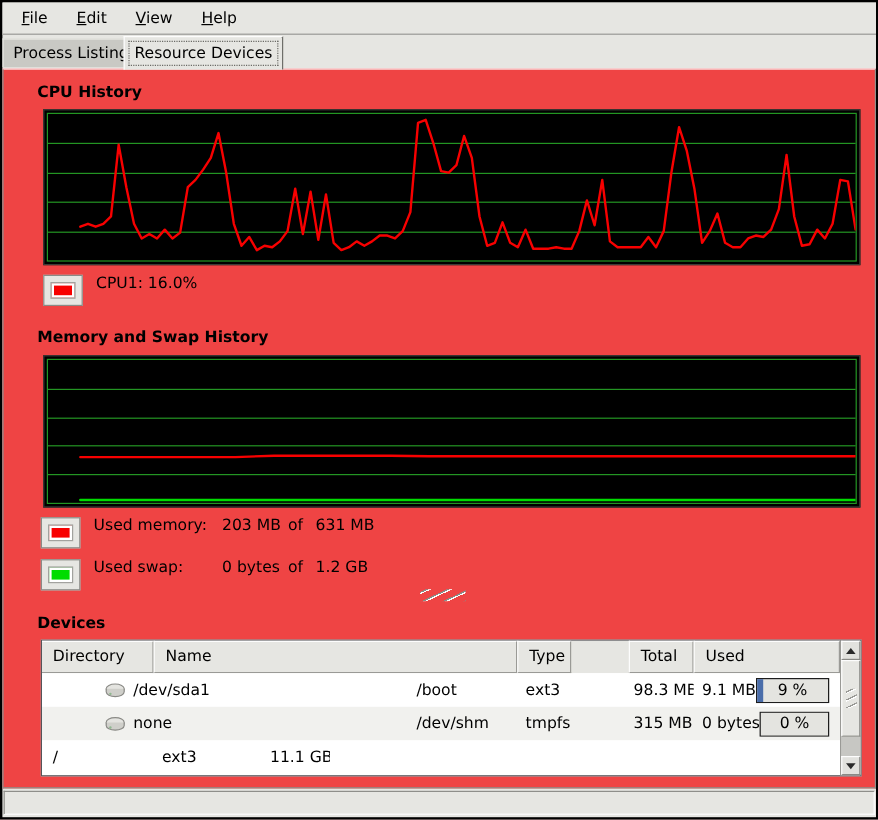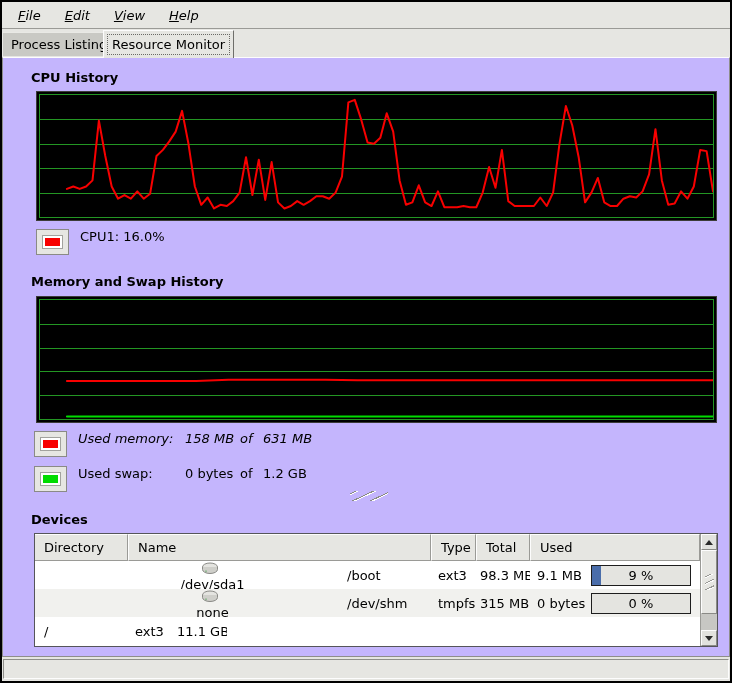--- a/index.html
+++ b/index.html
@@ -9,40 +9,40 @@
     background:#e6e6e2;border:2px solid #000;
     font-family:"DejaVu Sans","Liberation Sans",sans-serif;
     font-size:13px;color:#000;overflow:hidden;
   }
   
   .menubar{
     position:absolute;left:0;top:0;width:728px;height:27px;
     background:#e6e6e2;border-bottom:1px solid #9a9a96;
     display:flex;align-items:center;padding-left:6px;
   }
-  .menu-item{display:inline-block;padding:3px 10px;margin-right:4px;cursor:default;font-style:italic;}
+  .menu-item{display:inline-block;padding:3px 10px;margin-right:4px;cursor:default;}
   .menu-item::first-letter{text-decoration:underline;}
   
   .tab{position:absolute;display:flex;align-items:center;justify-content:center;cursor:default;}
   .tab-inactive{
     left:0;top:30px;height:24px;padding:0 8px;
     background:#c9c9c4;border:1px solid #7c7c78;border-bottom:none;
     border-top-color:#e9e9e5;border-left-color:#e9e9e5;
   }
   .tab-active{
     left:101px;top:28px;height:28px;padding:0 8px;
     background:#e6e6e2;z-index:3;
     border:1px solid #6e6e6a;border-bottom:none;
     border-top-color:#fdfdfd;border-left-color:#fdfdfd;
   }
   .tab-active .focus-rect{position:absolute;inset:3px;border:1px dotted #6a6a66;}
   
   .page{
     position:absolute;left:0;top:55px;width:728px;height:600px;
-    background:#c4b5fd;border:1px solid #8e8e8a;border-top:1px solid #fdfdfd;
+    background:#ef4444;border:1px solid #8e8e8a;border-top:1px solid #fdfdfd;
   }
   .section-title{position:absolute;font-weight:bold;}
   
   .chart{position:absolute;background:#000;padding:2px;border:1px solid #3c3c38;}
   .plot{position:relative;width:100%;height:100%;border:1px solid #239623;}
   .gridline{position:absolute;left:0;right:0;height:1px;background:#239623;}
   .plot svg{position:absolute;inset:0;width:100%;height:100%;}
   .plot polyline{fill:none;stroke-width:2;stroke-linejoin:round;stroke-linecap:round;vector-effect:non-scaling-stroke;}
   
   .legend-row{position:absolute;display:flex;height:27px;}
@@ -70,26 +70,26 @@
   .thead{display:flex;height:27px;flex:0 0 27px;background:#e6e6e2;}
   .th{
     border-right:1px solid #9a9a96;border-top:1px solid #fdfdfd;
     border-bottom:1px solid #9a9a96;border-left:1px solid #fdfdfd;
     display:flex;align-items:center;padding-left:9px;cursor:default;
   }
   .th:first-child{border-left:none;}
   .c-name{width:303px;flex:0 0 303px;}
   .c-dir{width:93px;flex:0 0 93px;}
   .c-type{width:45px;flex:0 0 45px;}
-  .c-total{width:54px;flex:0 0 54px;}
+  .c-total{width:54px;flex:0 0 54px;margin-left:48px;}
   .c-used{width:170px;flex:1 1 auto;}
   .tr{display:flex;height:28px;flex:0 0 28px;align-items:center;background:#fff;}
   .tr.alt{background:#f1f1ee;}
   .td{display:flex;align-items:center;overflow:hidden;white-space:nowrap;}
-  .td.c-name{padding-left:52px;flex-direction:column;}
+  .td.c-name{padding-left:52px;}
   .td.c-dir{padding-left:9px;}
   .td.c-type{padding-left:7px;}
   .td.c-total{padding-left:4px;}
   .disk-icon{margin-right:6px;flex:0 0 18px;}
   
   .pbar{
     position:relative;width:100px;height:21px;margin-left:auto;margin-right:9px;
     background:#e4e4e0;border:1px solid #1d1d1d;
   }
   .pbar-fill{position:absolute;left:0;top:0;bottom:0;background:#4a6daa;}
@@ -134,21 +134,21 @@
     <span class="menu-item">Edit</span>
     <span class="menu-item">View</span>
     <span class="menu-item">Help</span>
   </div>
 
   <div class="tab tab-inactive">
     <span>Process Listing</span>
   </div>
   <div class="tab tab-active">
     <span class="focus-rect"></span>
-    <span>Resource Monitor</span>
+    <span>Resource Devices</span>
   </div>
 
   <div class="page">
 
     <div class="section-title" style="left:28px;top:12px;">CPU History</div>
 
     <div class="chart" style="left:33px;top:33px;width:681px;height:130px;">
       <div class="plot">
         <div class="gridline" style="top:20%"></div>
         <div class="gridline" style="top:40%"></div>
@@ -176,27 +176,27 @@
         <div class="gridline" style="top:40%"></div>
         <div class="gridline" style="top:60%"></div>
         <div class="gridline" style="top:80%"></div>
         <svg viewBox="0 0 1000 1000" preserveAspectRatio="none">
           <polyline points="40.0,980.0 1000.0,980.0" stroke="#00dc00"></polyline>
           <polyline points="40.0,680.0 88.0,680.0 136.0,680.0 184.0,680.0 232.0,680.0 280.0,670.0 328.0,670.0 376.0,670.0 424.0,670.0 472.0,674.0 520.0,674.0 568.0,674.0 616.0,674.0 664.0,674.0 712.0,674.0 760.0,674.0 808.0,674.0 856.0,674.0 904.0,674.0 952.0,674.0 1000.0,674.0" stroke="#f80000"></polyline>
         </svg>
       </div>
     </div>
 
-    <div class="legend-row" style="left:31px;top:373px;font-style:italic;">
+    <div class="legend-row" style="left:31px;top:373px;">
       <span class="swatch-btn">
         <span class="swatch" style="background:#f80000"></span>
       </span>
       <span class="leg-gap"></span>
       <span class="leg-label">Used memory:</span>
-      <span class="leg-value">158 MB</span>
+      <span class="leg-value">203 MB</span>
       <span class="leg-of">of</span>
       <span>631 MB</span>
     </div>
 
     <div class="legend-row" style="left:31px;top:408px;">
       <span class="swatch-btn">
         <span class="swatch" style="background:#00dc00"></span>
       </span>
       <span class="leg-gap"></span>
       <span class="leg-label">Used swap:</span>

